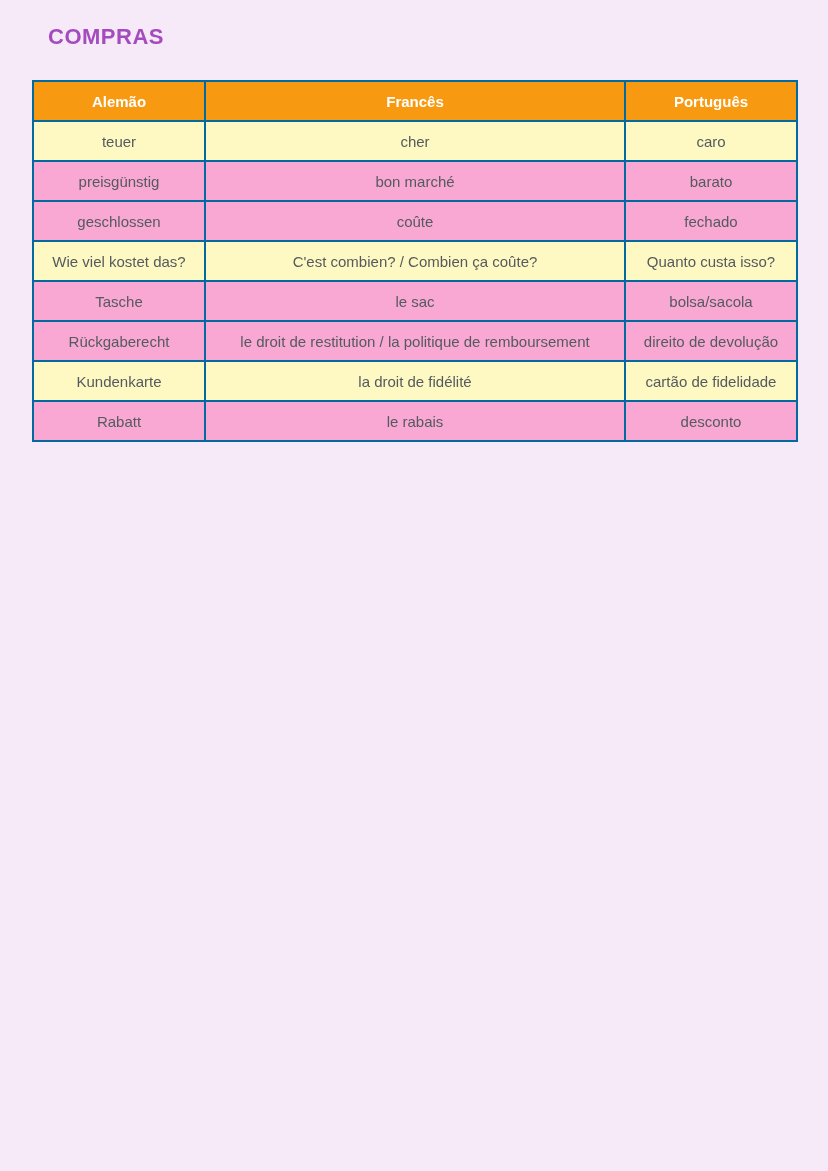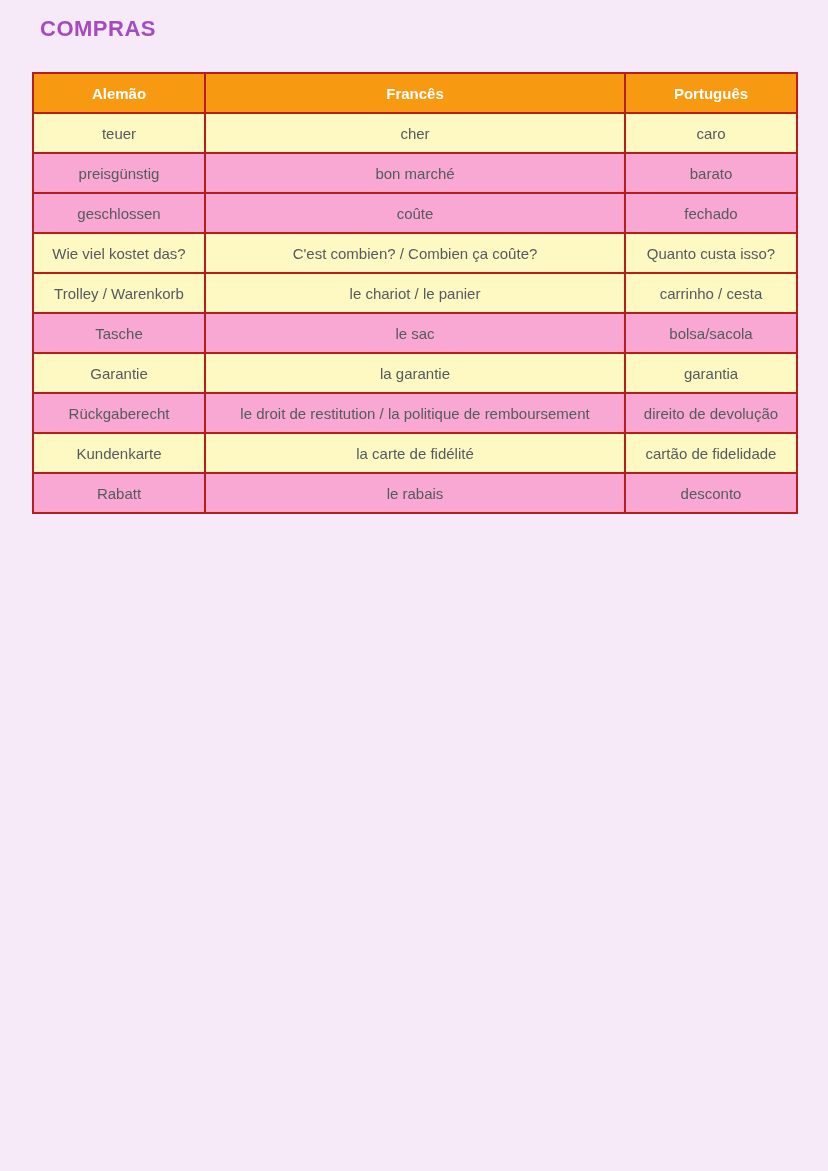--- a/index.html
+++ b/index.html
@@ -16,39 +16,39 @@
   }
   .page {
     padding: 0 32px;
     box-sizing: border-box;
   }
   .page-title {
     color: #a44cbe;
     font-size: 22px;
     font-weight: bold;
     letter-spacing: 0.5px;
-    margin: 8px;
+    margin: 16px;
     padding-top: 8px;
   }
   .page-subtitle {
     color: #4d4d4d;
     font-size: 15px;
     margin: 0;
     padding-top: 26px;
     padding-left: 4px;
   }
   table.vocab {
     margin-top: 30px;
     width: 764px;
     border-collapse: collapse;
     table-layout: fixed;
   }
   table.vocab th,
   table.vocab td {
-    border: 2px solid #b91c1c;
+    border: 2px solid #0369a1;
     text-align: center;
     vertical-align: middle;
     height: 38px;
     padding: 0 6px;
     font-size: 15px;
   }
   table.vocab th {
     background: #f79a12;
     color: #ffffff;
     font-weight: bold;
@@ -99,43 +99,33 @@
         <tr>
           <td>geschlossen</td>
           <td>coûte</td>
           <td>fechado</td>
         </tr>
         <tr class="alt">
           <td>Wie viel kostet das?</td>
           <td>C'est combien? / Combien ça coûte?</td>
           <td>Quanto custa isso?</td>
         </tr>
-        <tr class="alt">
-          <td>Trolley / Warenkorb</td>
-          <td>le chariot / le panier</td>
-          <td>carrinho / cesta</td>
-        </tr>
         <tr>
           <td>Tasche</td>
           <td>le sac</td>
           <td>bolsa/sacola</td>
-        </tr>
-        <tr class="alt">
-          <td>Garantie</td>
-          <td>la garantie</td>
-          <td>garantia</td>
         </tr>
         <tr>
           <td>Rückgaberecht</td>
           <td>le droit de restitution / la politique de remboursement</td>
           <td>direito de devolução</td>
         </tr>
         <tr class="alt">
           <td>Kundenkarte</td>
-          <td>la carte de fidélité</td>
+          <td>la droit de fidélité</td>
           <td>cartão de fidelidade</td>
         </tr>
         <tr>
           <td>Rabatt</td>
           <td>le rabais</td>
           <td>desconto</td>
         </tr>
       </tbody>
   </table>
 </div>

